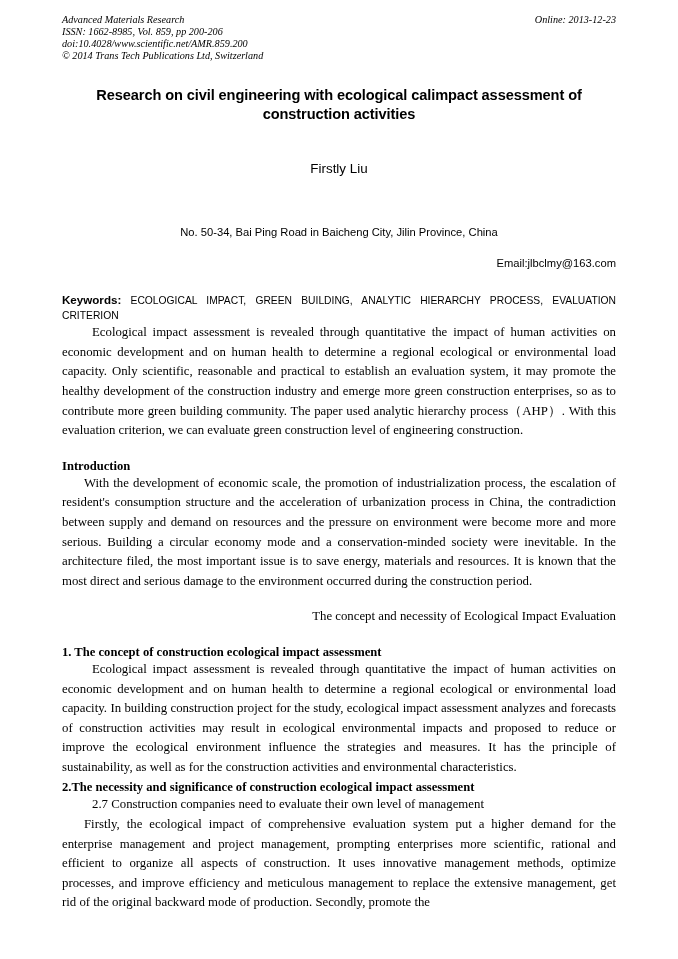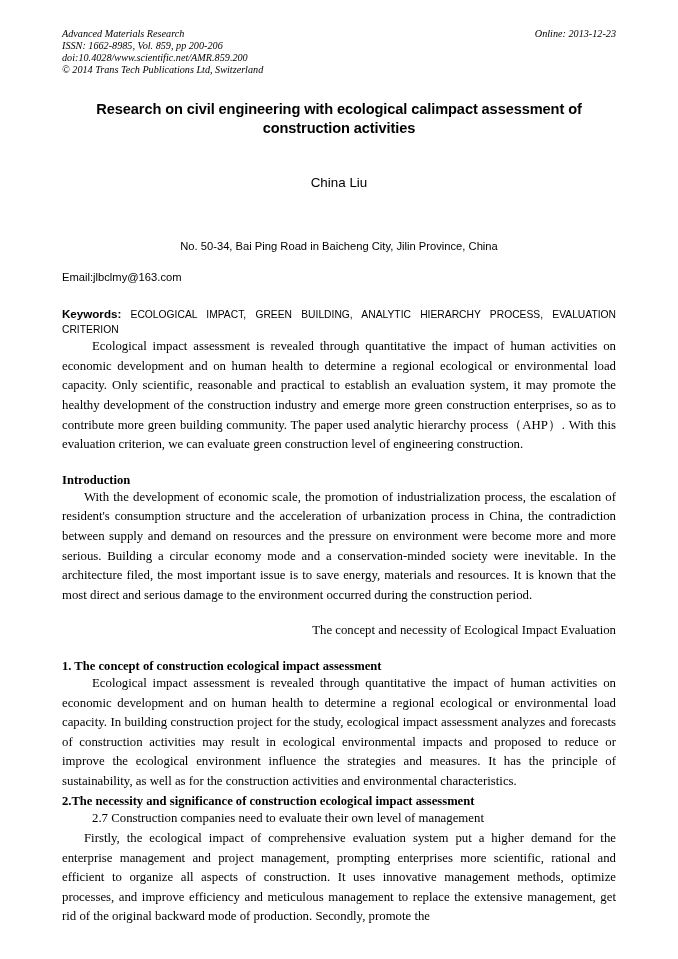--- a/index.html
+++ b/index.html
@@ -13,21 +13,21 @@
     overflow: hidden;
     font-family: "Liberation Serif", "DejaVu Serif", serif;
     color: #000000;
     -webkit-font-smoothing: antialiased;
   }
   .page {
     position: relative;
     width: 678px;
     height: 959px;
     box-sizing: border-box;
-    padding: 28px 62px 0 62px;
+    padding: 14px 62px 0 62px;
   }
 
   
   .masthead {
     position: relative;
     font-family: "Liberation Serif", "DejaVu Serif", serif;
     font-style: italic;
     font-size: 10.2px;
     line-height: 12.1px;
     color: #000;
@@ -71,21 +71,21 @@
     margin-top: 46px;
     font-family: "Liberation Sans", "DejaVu Sans", sans-serif;
     font-size: 11.2px;
     text-align: center;
     line-height: 16px;
   }
   .email {
     margin-top: 15px;
     font-family: "Liberation Sans", "DejaVu Sans", sans-serif;
     font-size: 11.2px;
-    text-align: left;
+    text-align: right;
     line-height: 16px;
   }
 
   
   .keywords {
     margin-top: 22px;
     font-family: "Liberation Sans", "DejaVu Sans", sans-serif;
     font-size: 10.4px;
     line-height: 14.4px;
     text-align: justify;
@@ -139,21 +139,21 @@
       <div>Advanced Materials Research</div>
       <div>ISSN: 1662-8985, Vol. 859, pp 200-206</div>
       <div>doi:10.4028/www.scientific.net/AMR.859.200</div>
       <div>© 2014 Trans Tech Publications Ltd, Switzerland</div>
     </div>
     <div class="masthead-right">Online: 2013-12-23</div>
   </div>
 
   <div class="title">Research on civil engineering with ecological calimpact assessment of construction activities</div>
 
-  <div class="author">China Liu</div>
+  <div class="author">Firstly Liu</div>
 
   <div class="affiliation">No. 50-34, Bai Ping Road in Baicheng City, Jilin Province, China</div>
   <div class="email">Email:jlbclmy@163.com</div>
 
   <div class="keywords">
     <span class="keywords-label">Keywords:</span><span> </span><span class="keywords-list">ECOLOGICAL IMPACT, GREEN BUILDING, ANALYTIC HIERARCHY PROCESS, EVALUATION CRITERION</span>
   </div>
 
   <p class="body indent-lg">Ecological impact assessment is revealed through quantitative the impact of human activities on economic development and on human health to determine a regional ecological or environmental load capacity. Only scientific, reasonable and practical to establish an evaluation system, it may promote the healthy development of the construction industry and emerge more green construction enterprises, so as to contribute more green building community. The paper used analytic hierarchy process（AHP）. With this evaluation criterion, we can evaluate green construction level of engineering construction.</p>
 

